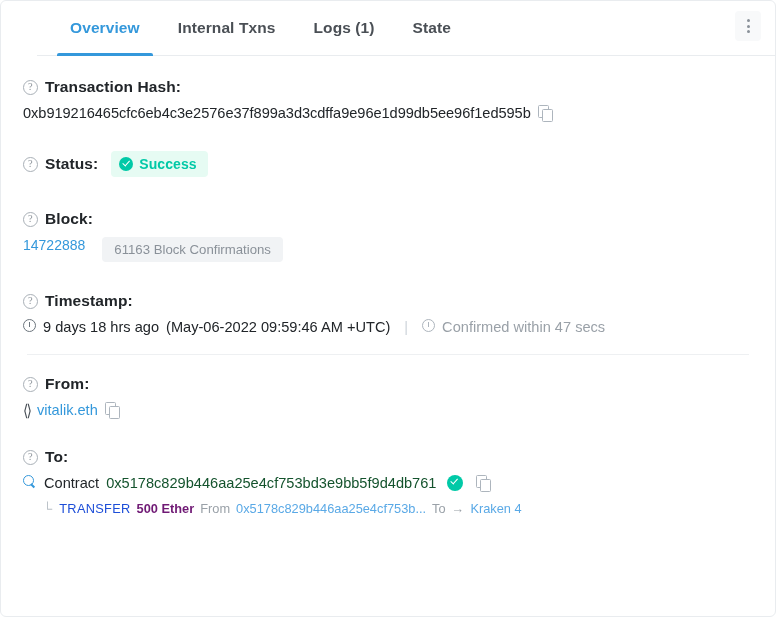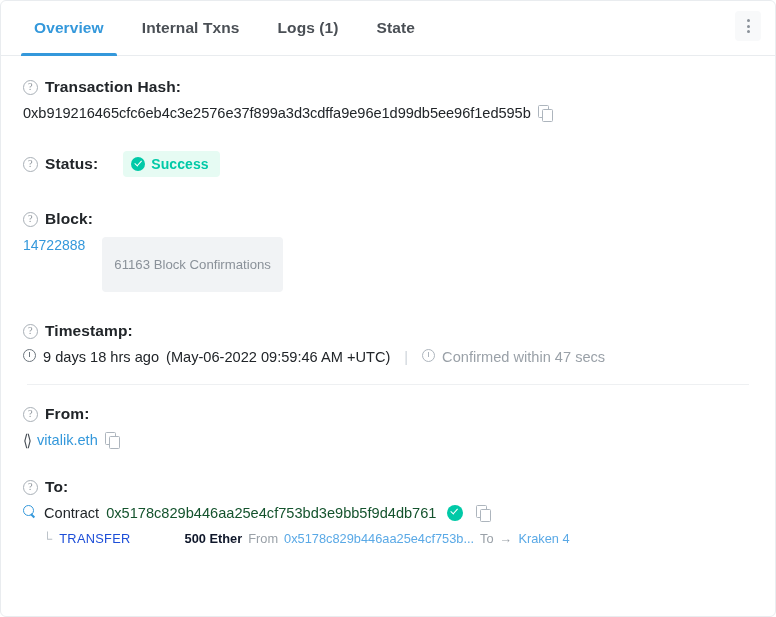--- a/index.html
+++ b/index.html
@@ -26,20 +26,21 @@
 
   
   .tabbar {
     height: 55px;
     flex: 0 0 55px;
     border-bottom: 1px solid #e9ecef;
     display: flex;
     align-items: stretch;
     padding: 0 0 0 14px;
     position: relative;
+    margin-left: 36px;
   }
   .tab {
     display: flex;
     align-items: center;
     padding: 0 19px;
     font-size: 15.5px;
     font-weight: bold;
     color: #4a4f55;
     cursor: pointer;
     white-space: nowrap;
@@ -158,21 +159,21 @@
   
   .badge-success {
     display: inline-flex;
     align-items: center;
     gap: 6px;
     background: #e6fbf3;
     color: #00c9a7;
     border-radius: 4px;
     padding: 5px 11px 5px 8px;
     font-size: 14px;
-    margin-left: 18px;
+    margin-left: 6px;
   }
   .check-circle {
     width: 14px; height: 14px;
     border-radius: 50%;
     background: #00c9a7;
     position: relative;
     flex: 0 0 auto;
   }
   .check-circle::after {
     content: "";
@@ -183,21 +184,21 @@
     border-width: 0 1.7px 1.7px 0;
     transform: rotate(42deg);
   }
 
   .link { color: #3498db; text-decoration: none; cursor: pointer; }
 
   .pill {
     background: #f1f3f5;
     color: #8a9199;
     border-radius: 4px;
-    padding: 20px 12px;
+    padding: 5px 12px;
     font-size: 13.2px;
     margin-left: 10px;
     white-space: nowrap;
   }
 
   
   .clock {
     flex: 0 0 auto;
     width: 13px; height: 13px;
     border: 1.3px solid #6c757d;
@@ -276,21 +277,21 @@
     font-size: 12.8px;
     color: #9aa1a8;
     flex-wrap: wrap;
   }
   .corner {
     color: #b8bfc6;
     font-size: 13px;
     margin-right: 1px;
   }
   .tf-label { color: #1d4ed8; letter-spacing: .3px; }
-  .tf-amount { color: #0f172a; font-weight: bold; margin-left: 48px; }
+  .tf-amount { color: #701a75; font-weight: bold; }
   .tf-link { color: #5aa9e6; cursor: pointer; text-align: right; }
   .arrow { color: #9aa1a8; }
 </style>
 </head>
 <body>
 
 <div class="card">
 
   <div class="tabbar">
     <div class="tab active">

